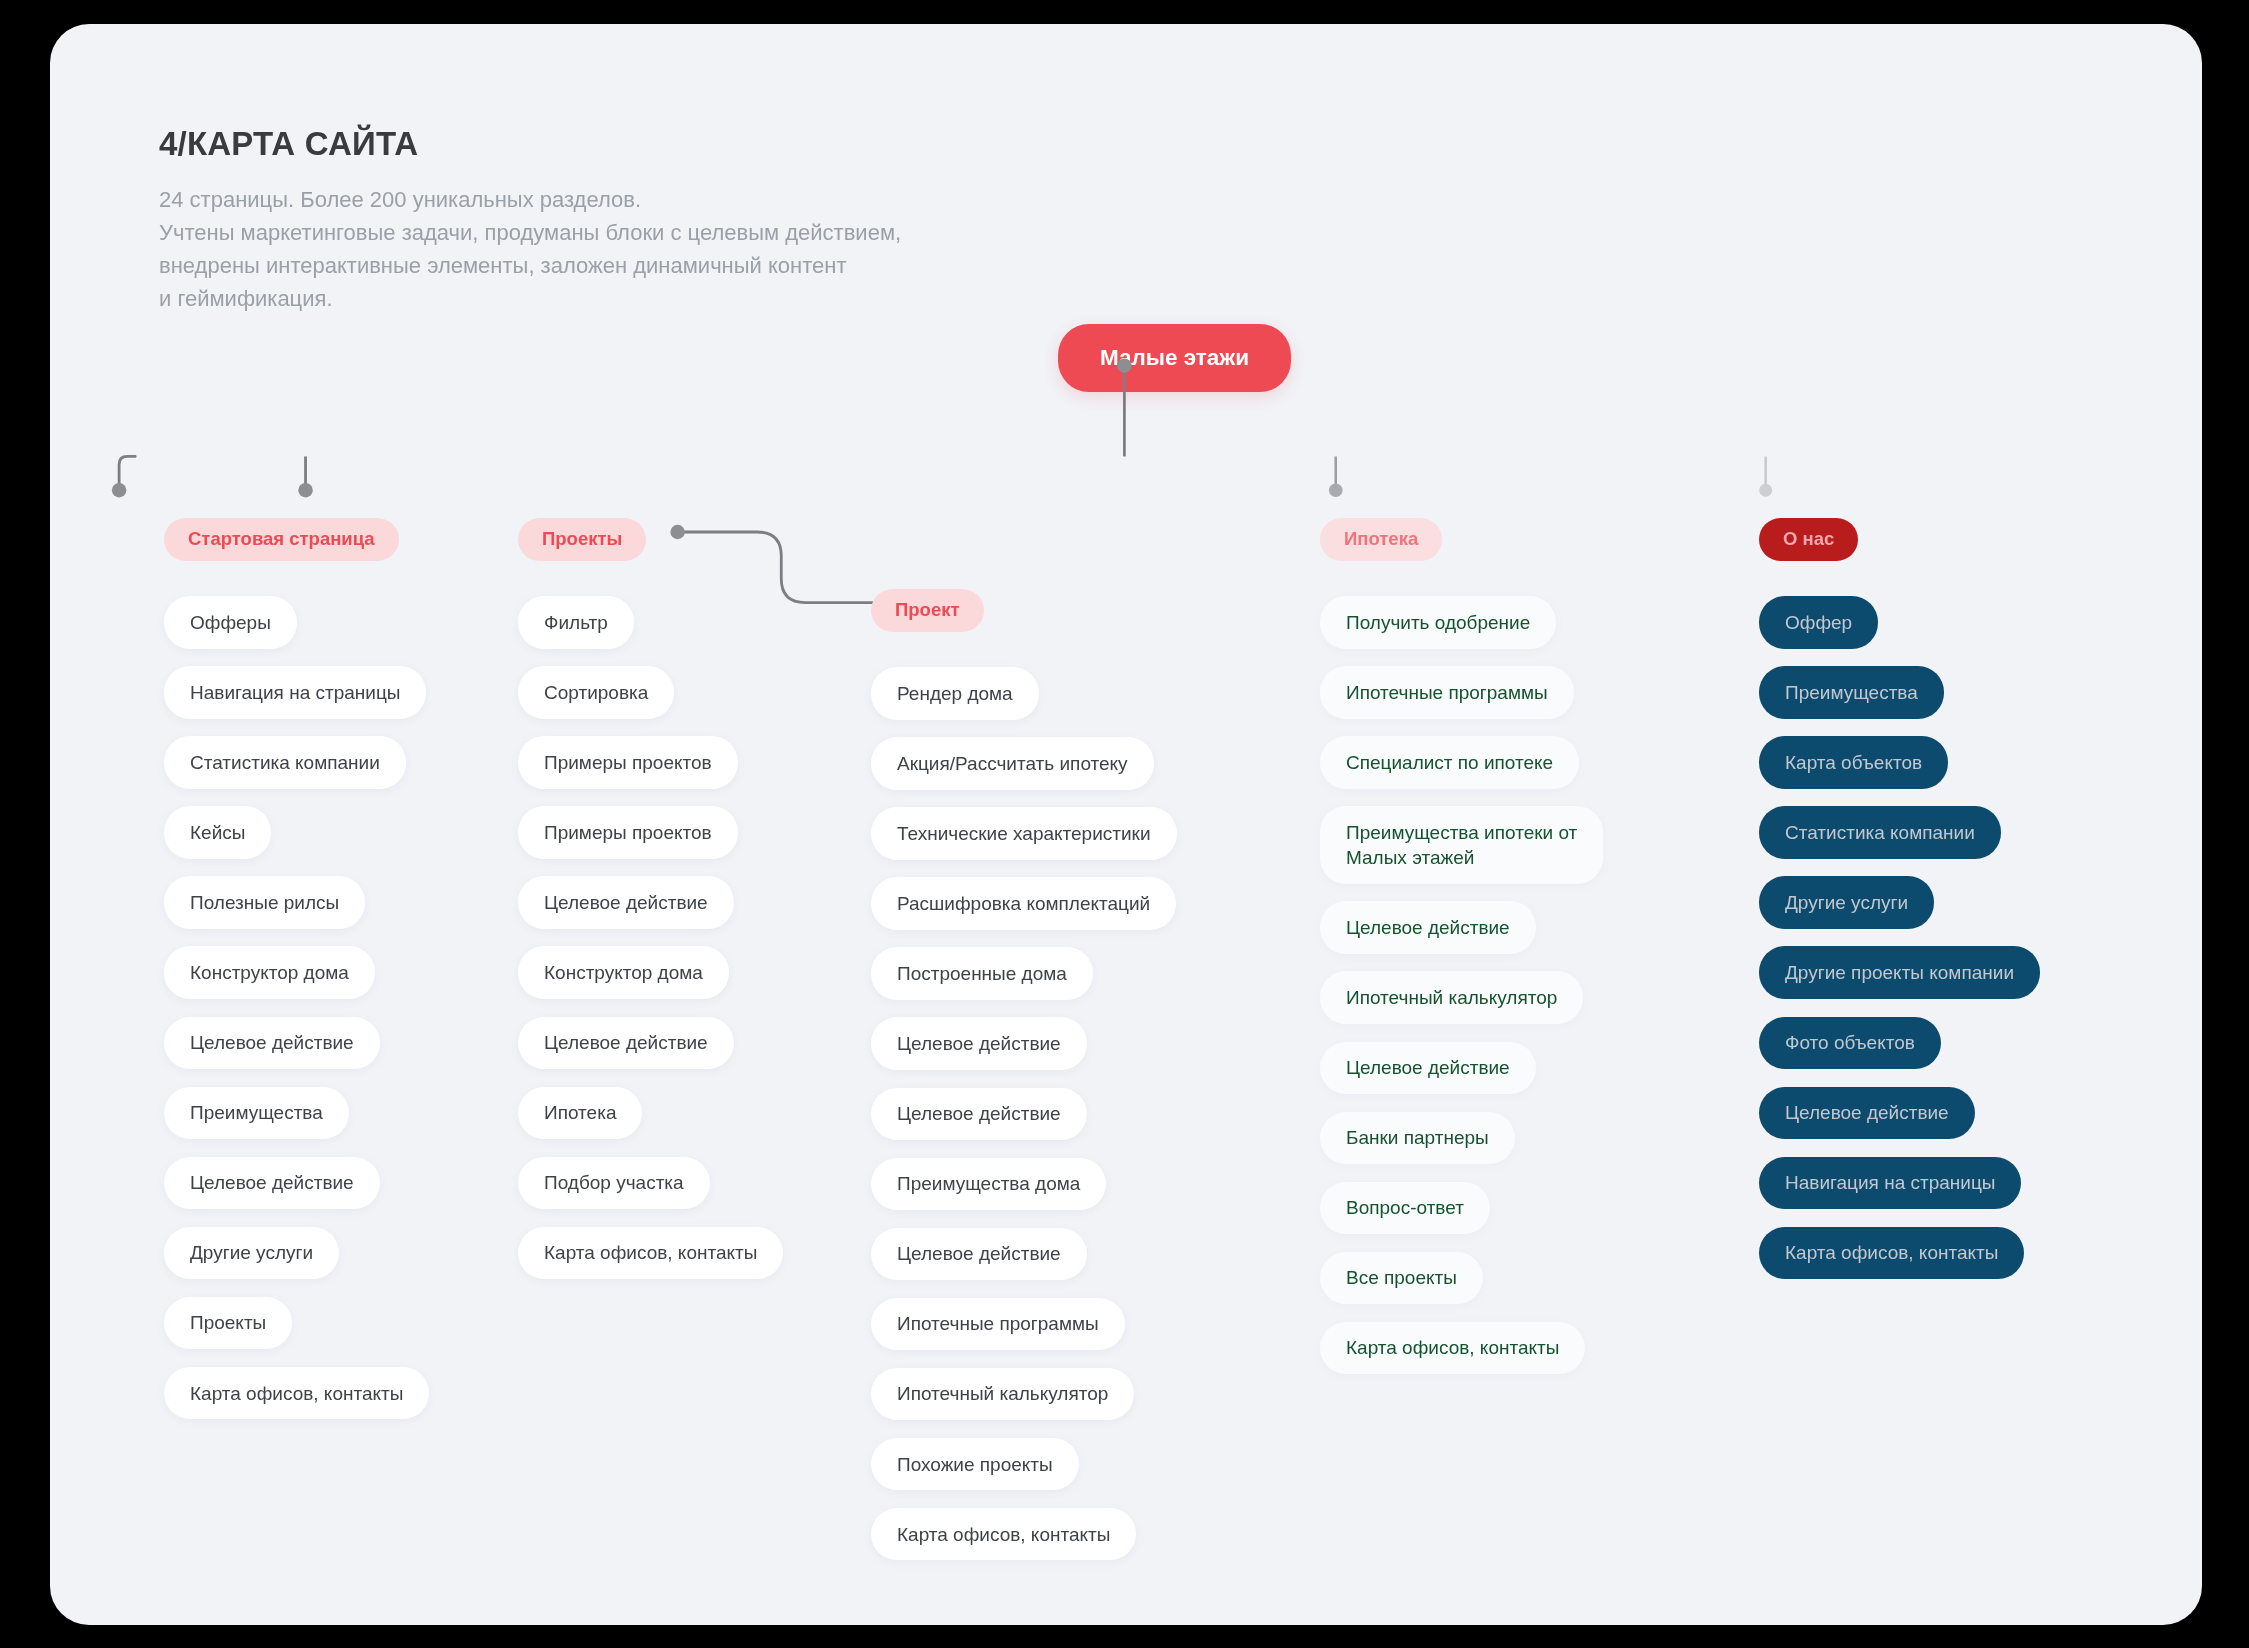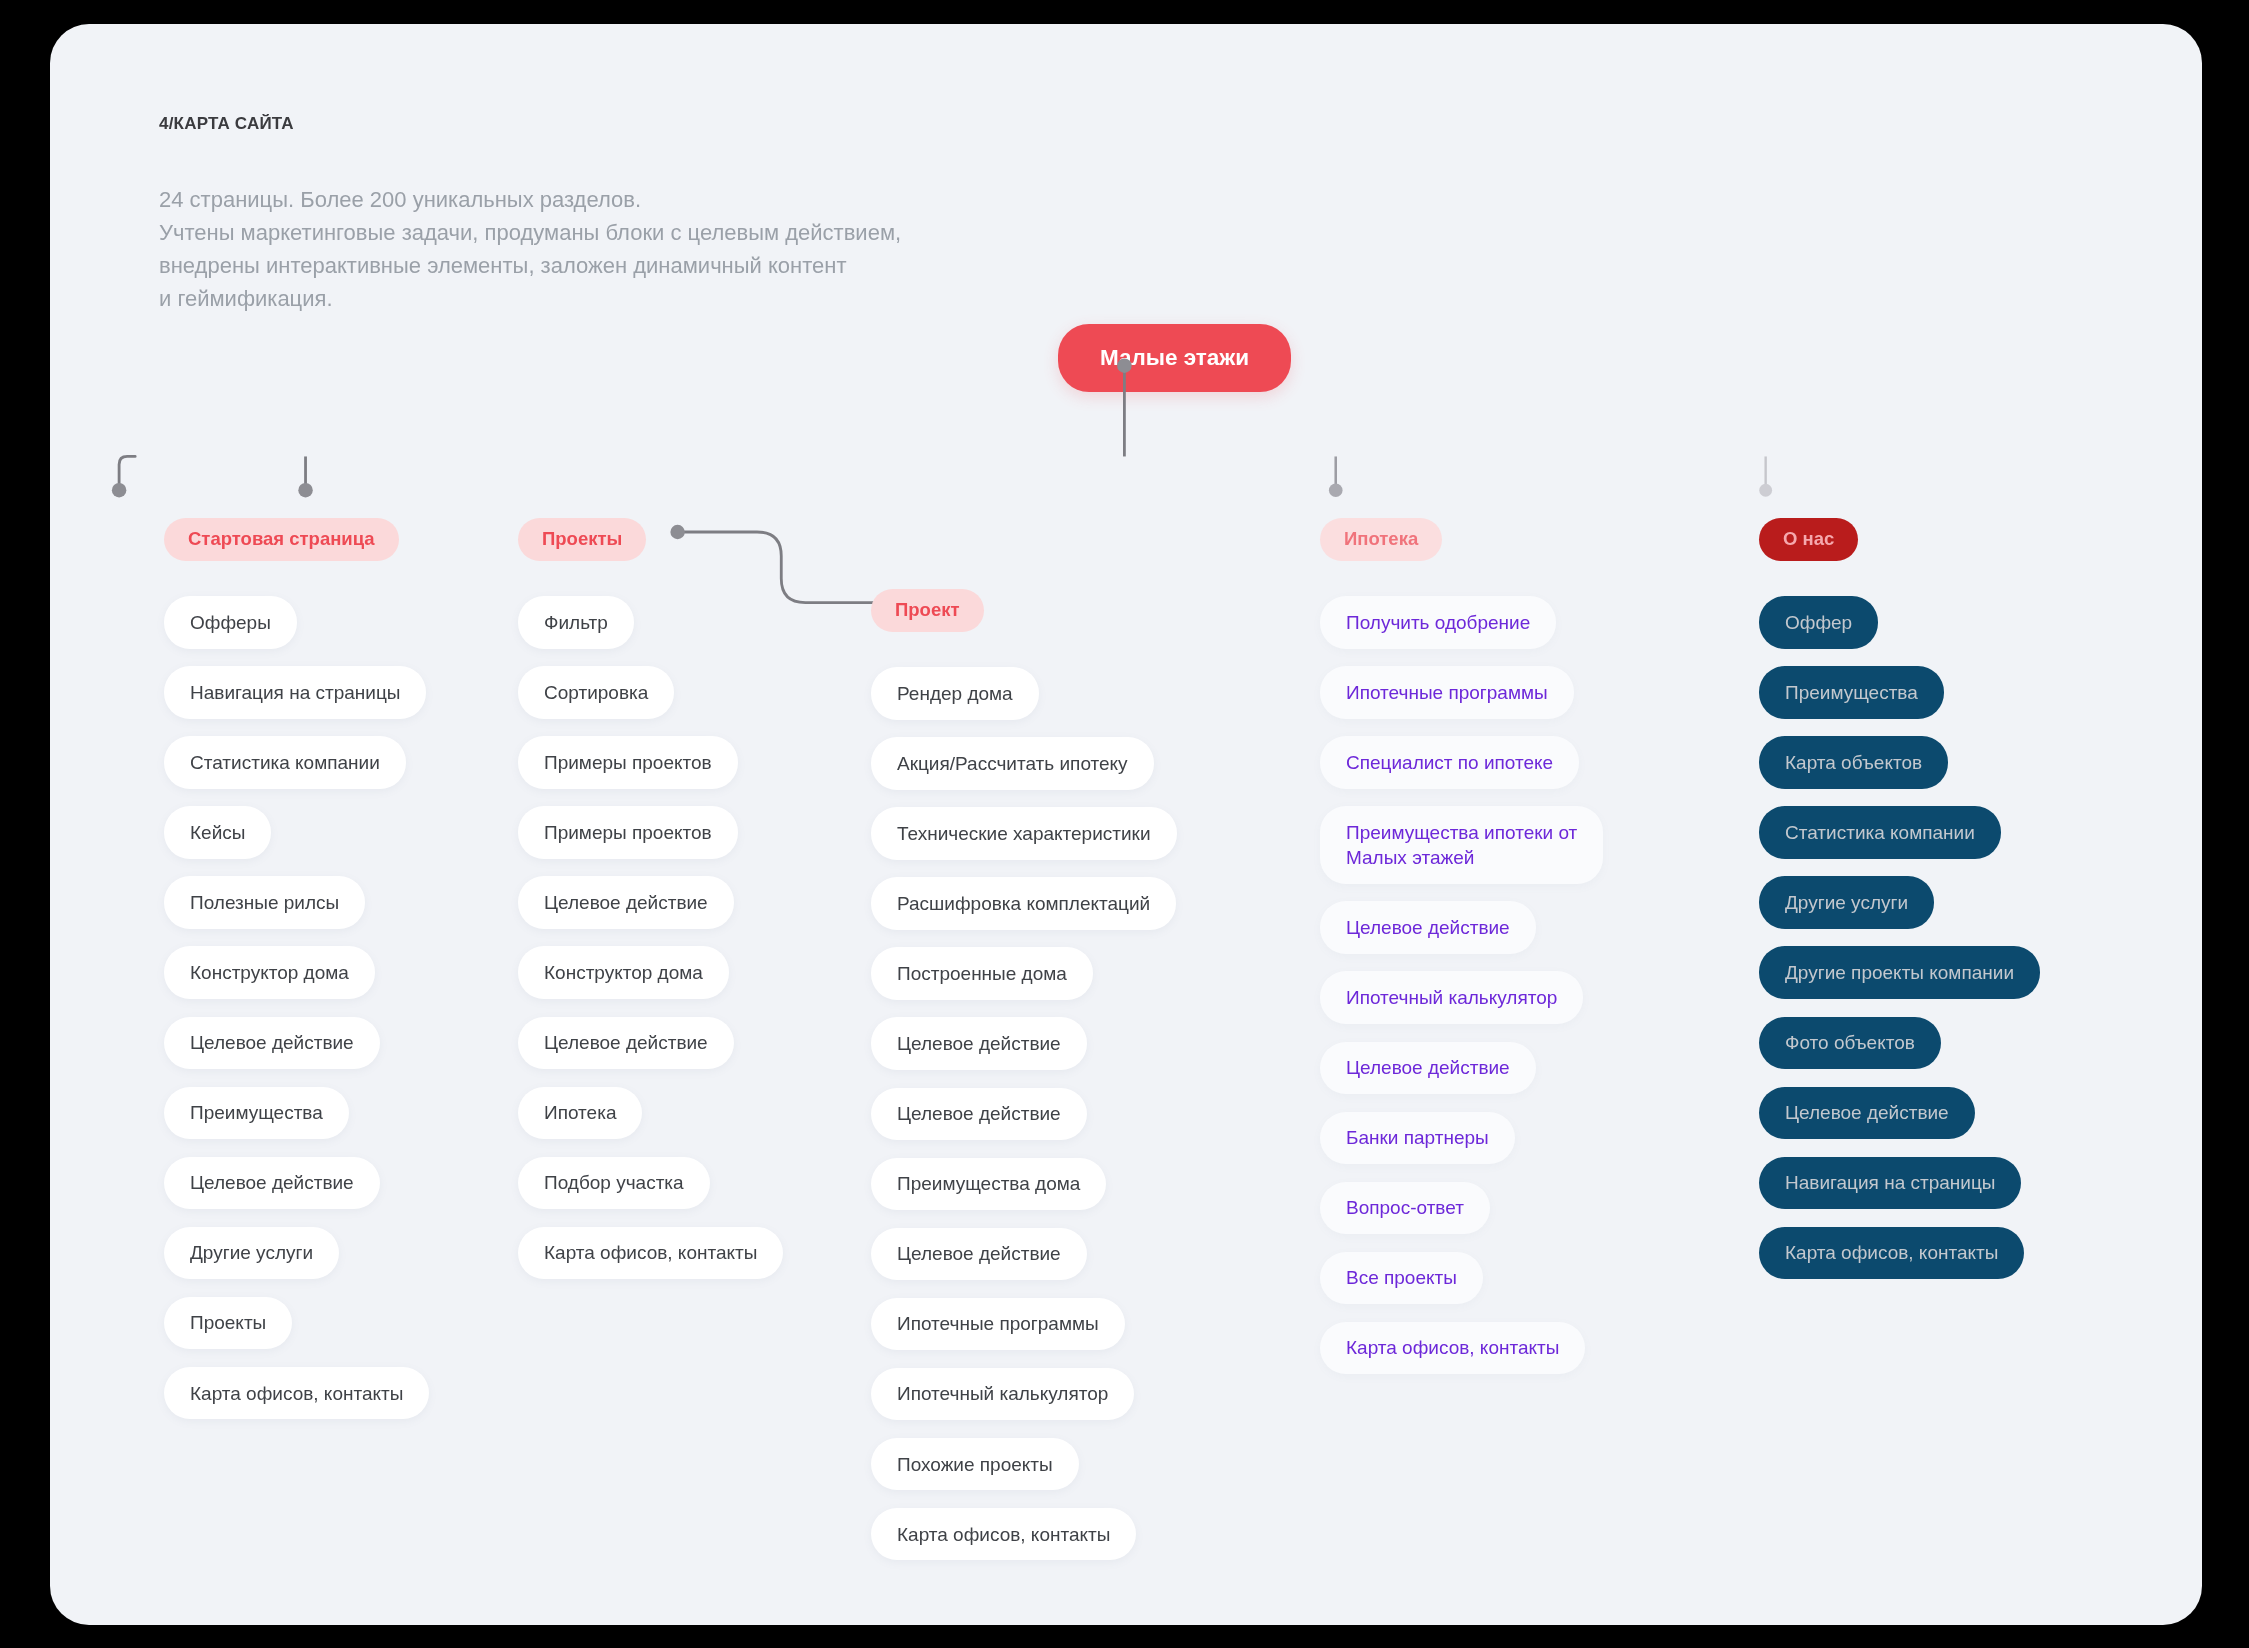--- a/index.html
+++ b/index.html
@@ -22,21 +22,21 @@
     left: 50px; top: 24px;
     width: 2152px; height: 1601px;
     background: #f1f3f7;
     border-radius: 39px;
     overflow: hidden;
   }
   
   #page-title {
     position: absolute;
     left: 109px; top: 79px;
-    font-size: 17px;
+    font-size: 33px;
     font-weight: 700;
     letter-spacing: 0.2px;
     color: #3b3b3f;
     white-space: nowrap;
   }
   #page-subtitle {
     position: absolute;
     left: 109px; top: 137px;
     font-size: 22px;
     line-height: 33px;
@@ -91,21 +91,21 @@
     font-size: 19px;
     font-weight: 400;
     background: #ffffff;
     color: #3f4247;
     white-space: pre-line;
     line-height: 25px;
     box-shadow: 0 2.4px 8px rgba(120,130,150,0.08);
   }
   
   .dim-1 .col-header { background: #fbdedf; color: #f0737b; }
-  .dim-1 .node { background: #fafbfd; color: #6d28d9; box-shadow: 0 2.4px 8px rgba(120,130,150,0.05); }
+  .dim-1 .node { background: #fafbfd; color: #14532d; box-shadow: 0 2.4px 8px rgba(120,130,150,0.05); }
   .dim-2 .col-header { background: #b91c1c; color: #f5a8ad; }
   .dim-2 .node { background: #0c4a6e; color: #c3c8ce; box-shadow: none; text-align: center; }
 
   #col-1 { left: 114px; }
   #col-2 { left: 468px; }
   #col-3 { left: 821px; }
   #col-4 { left: 1270px; }
   #col-5 { left: 1709px; }
   #col-3 { top: 565px; }
 </style>

